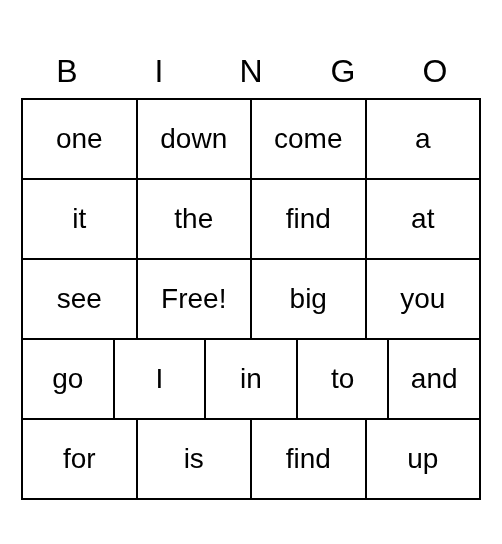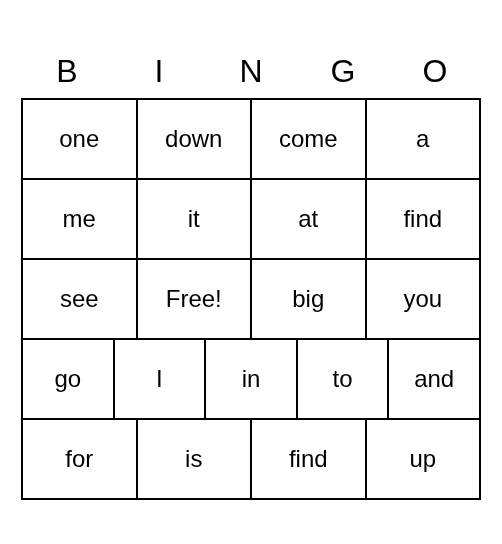--- a/index.html
+++ b/index.html
@@ -52,21 +52,21 @@
       border-bottom: none;
     }
 
     .bingo-cell {
       flex: 1;
       min-height: 78px;
       display: flex;
       justify-content: center;
       align-items: center;
       border-right: 2px solid #000;
-      font-size: 24px;
+      font-size: 28px;
       font-family: Arial, sans-serif;
       text-align: center;
     }
 
     .bingo-cell:last-child {
       border-right: none;
     }
   </style>
 </head>
 <body>
@@ -80,24 +80,24 @@
       <div class="header-cell">O</div>
     </div>
   <div class="bingo-grid">
   <div class="bingo-row">
         <div class="bingo-cell">one</div>
         <div class="bingo-cell">down</div>
         <div class="bingo-cell">come</div>
         <div class="bingo-cell">a</div>
       </div>
       <div class="bingo-row">
-        <div class="bingo-cell">me</div>
         <div class="bingo-cell">it</div>
+        <div class="bingo-cell">the</div>
+        <div class="bingo-cell">find</div>
         <div class="bingo-cell">at</div>
-        <div class="bingo-cell">find</div>
       </div>
       <div class="bingo-row">
         <div class="bingo-cell">see</div>
         <div class="bingo-cell">Free!</div>
         <div class="bingo-cell">big</div>
         <div class="bingo-cell">you</div>
       </div>
       <div class="bingo-row">
         <div class="bingo-cell">go</div>
         <div class="bingo-cell">I</div>

